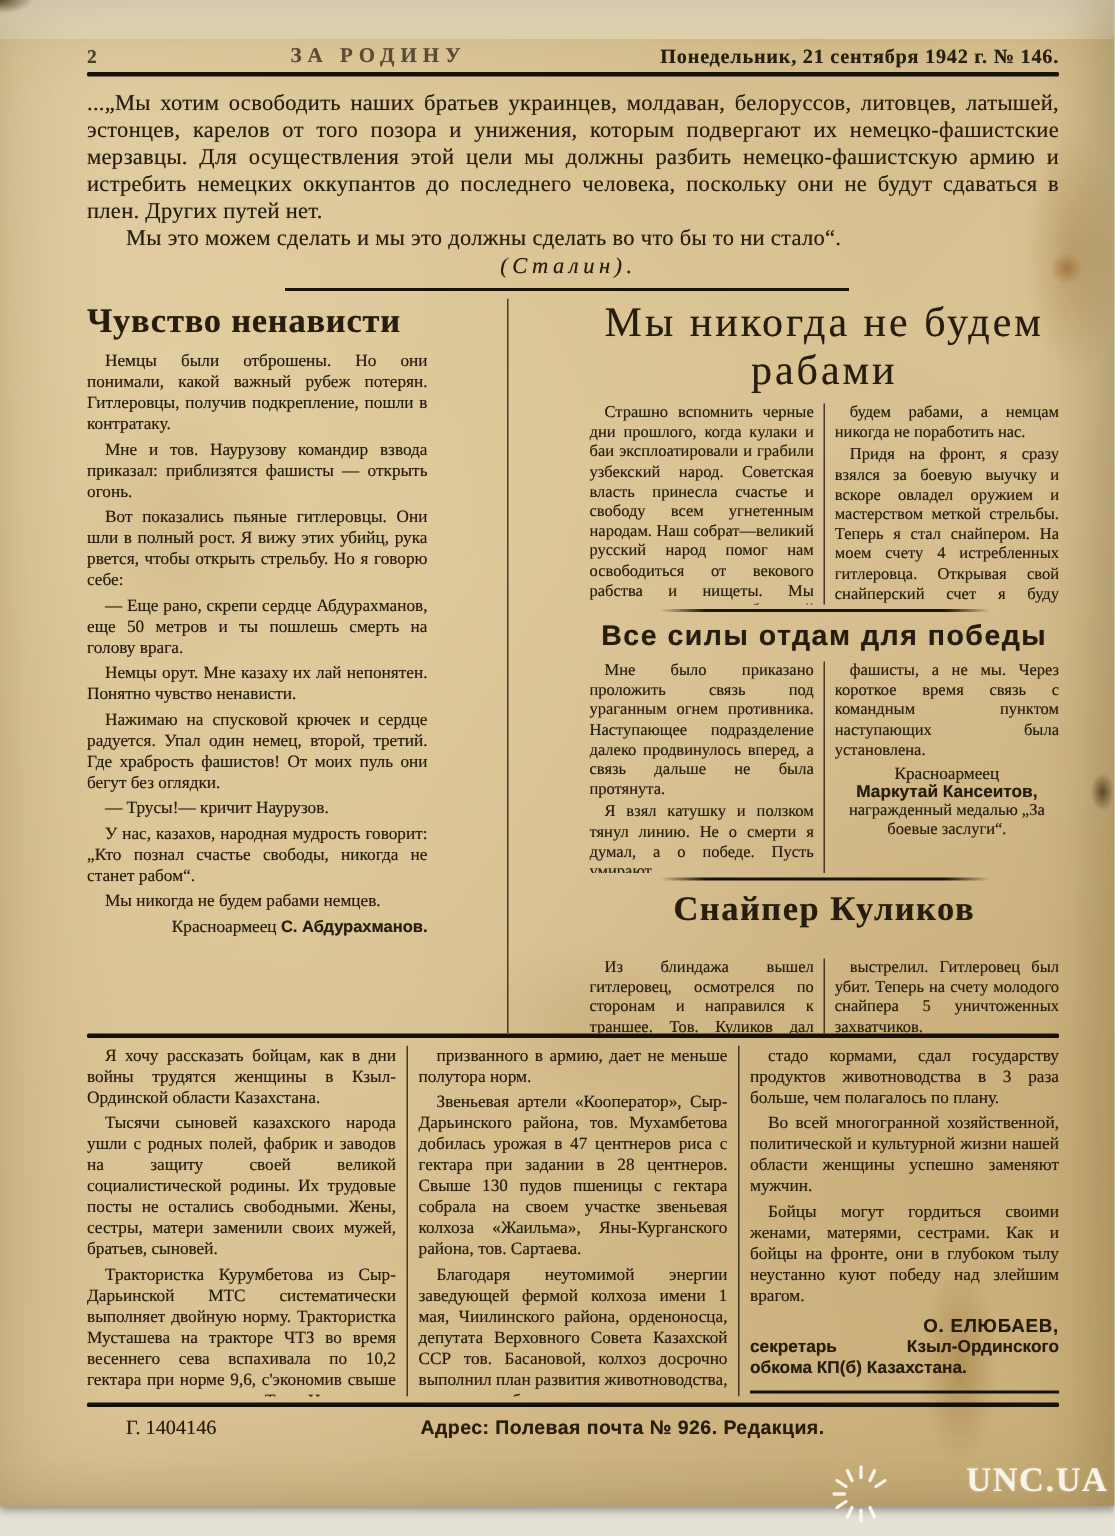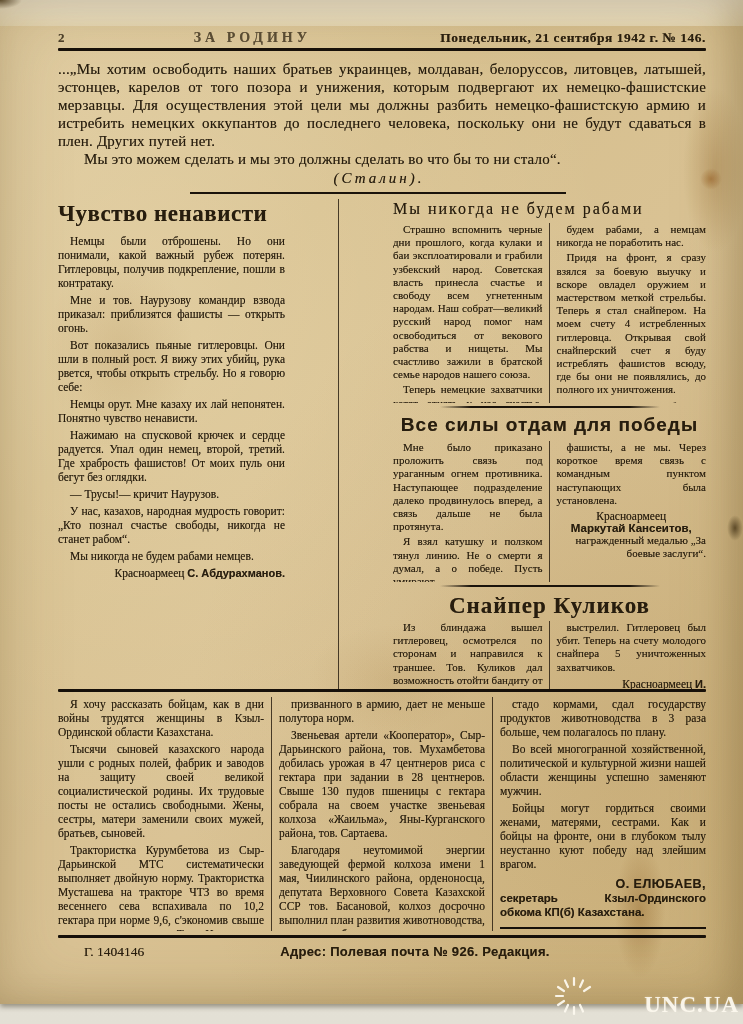--- a/index.html
+++ b/index.html
@@ -54,34 +54,34 @@
   .vdiv { border-left:1.5px solid rgba(32,22,10,.8); }
   .right-sec { flex:1; padding-left:8px; display:flex; flex-direction:column; }
 
   .h-hate { font-weight:bold; font-size:23px; letter-spacing:.5px; margin:2px 0 7px; white-space:nowrap; }
   .body-lg p { margin:0 0 3px; font-size:11.5px; line-height:14px; text-align:justify; text-indent:12px; }
 
   .art { overflow:hidden; }
   .art-a1 { height:204px; }
   .art-a2 { height:170px; }
   .art-a3 { flex:1; }
-  .h-slaves { font-size:16px; letter-spacing:2px; margin:1px 0 5px; }
+  .h-slaves { font-size:28px; letter-spacing:2px; text-align:center; margin:1px 0 5px; }
   .h-victory { font-family:"Liberation Sans", sans-serif; font-weight:bold; font-size:19px; letter-spacing:1px; text-align:center; margin:2px 0 5px; }
-  .h-sniper { font-weight:bold; font-size:23px; letter-spacing:1px; text-align:center; margin:2px 0 2px; }
+  .h-sniper { font-weight:bold; font-size:23px; letter-spacing:1px; text-align:center; margin:2px 0 20px; }
   .two-col { display:flex; }
   .sub { width:50%; padding:0 6px 0 0; }
   .sub + .sub { border-left:1.2px solid rgba(32,22,10,.8); padding:0 0 0 7px; }
   .body-sm p { margin:0 0 2px; font-size:11px; line-height:13.2px; text-align:justify; text-indent:10px; }
 
   .sig { text-align:right; margin-top:4px; font-size:11.5px; }
   .sig .nm { font-family:"Liberation Sans", sans-serif; font-weight:bold; font-size:11px; }
   .sig3 { margin-top:3px; }
   .sig3 .l1 { text-align:center; font-size:11.5px; }
   .sig3 .l2 { text-align:center; font-family:"Liberation Sans", sans-serif; font-weight:bold; font-size:11.5px; }
-  .sig3 .l3 { text-align:right; font-size:11px; line-height:13px; }
+  .sig3 .l3 { text-align:center; font-size:11px; line-height:13px; }
   .sep { height:2px; margin:3px auto 4px; width:220px;
     background:linear-gradient(90deg, transparent, #1a130b 14%, #1a130b 86%, transparent); }
 
   
   .patriots { margin-top:5px; }
   .h-patriots { font-size:30px; letter-spacing:3px; text-align:center; margin:4px 0 6px; }
   .p-cols { display:flex; height:234px; overflow:hidden; }
   .pcol { width:33.33%; padding:0 7px 0 0; }
   .pcol + .pcol { border-left:1.2px solid rgba(32,22,10,.8); padding:0 7px; }
   .pcol:last-child { padding-right:0; }
@@ -91,21 +91,21 @@
     font-family:"Liberation Sans", sans-serif; font-weight:bold; font-size:13px; line-height:17px; }
 
   
   .footer-rule { margin-top:4px; }
   .footer-row { display:flex; align-items:baseline; margin-top:6px; }
   .f-code { margin-left:26px; font-size:13.5px; width:160px; }
   .f-addr { flex:1; text-align:center; font-family:"Liberation Sans", sans-serif; font-weight:bold; font-size:13px; letter-spacing:.3px; }
   .f-spacer { width:120px; }
 
   
-  .wm { position:absolute; right:4px; bottom:6px; display:flex; align-items:flex-end;
+  .wm { position:absolute; right:4px; bottom:6px; display:flex; align-items:flex-start;
     color:#fdf9ef; opacity:.95;gap:48px; }
   .wm-text { font-weight:bold; font-size:23px; letter-spacing:1px; font-family:"Liberation Serif", serif;
     text-shadow:0 0 2px rgba(255,250,235,.4); }
 </style>
 </head>
 <body>
 
 <div class="stage">
   <div class="scan-bg"></div>
 
@@ -137,20 +137,21 @@
       <div class="rule-quote"></div>
 
       <div class="main">
 
         <div class="col-left">
           <div class="h-hate">Чувство ненависти</div>
           <div class="body-lg">
               <p>Немцы были отброшены. Но они понимали, какой важный рубеж потерян. Гитлеровцы, получив подкрепление, пошли в контратаку.</p>
               <p>Мне и тов. Наурузову командир взвода приказал: приблизятся фашисты — открыть огонь.</p>
               <p>Вот показались пьяные гитлеровцы. Они шли в полный рост. Я вижу этих убийц, рука рвется, чтобы открыть стрельбу. Но я говорю себе:</p>
+              <p>— Еще рано, скрепи сердце Абдурахманов, еще 50 метров и ты пошлешь смерть на голову врага.</p>
               <p>Немцы орут. Мне казаху их лай непонятен. Понятно чувство ненависти.</p>
               <p>Нажимаю на спусковой крючек и сердце радуется. Упал один немец, второй, третий. Где храбрость фашистов! От моих пуль они бегут без оглядки.</p>
               <p>— Трусы!— кричит Наурузов.</p>
               <p>У нас, казахов, народная мудрость говорит: „Кто познал счастье свободы, никогда не станет рабом“.</p>
               <p>Мы никогда не будем рабами немцев.</p>
             </div>
           <div class="sig">
             <span>Красноармеец</span>
             <span class="nm">С. Абдурахманов.</span>
           </div>

